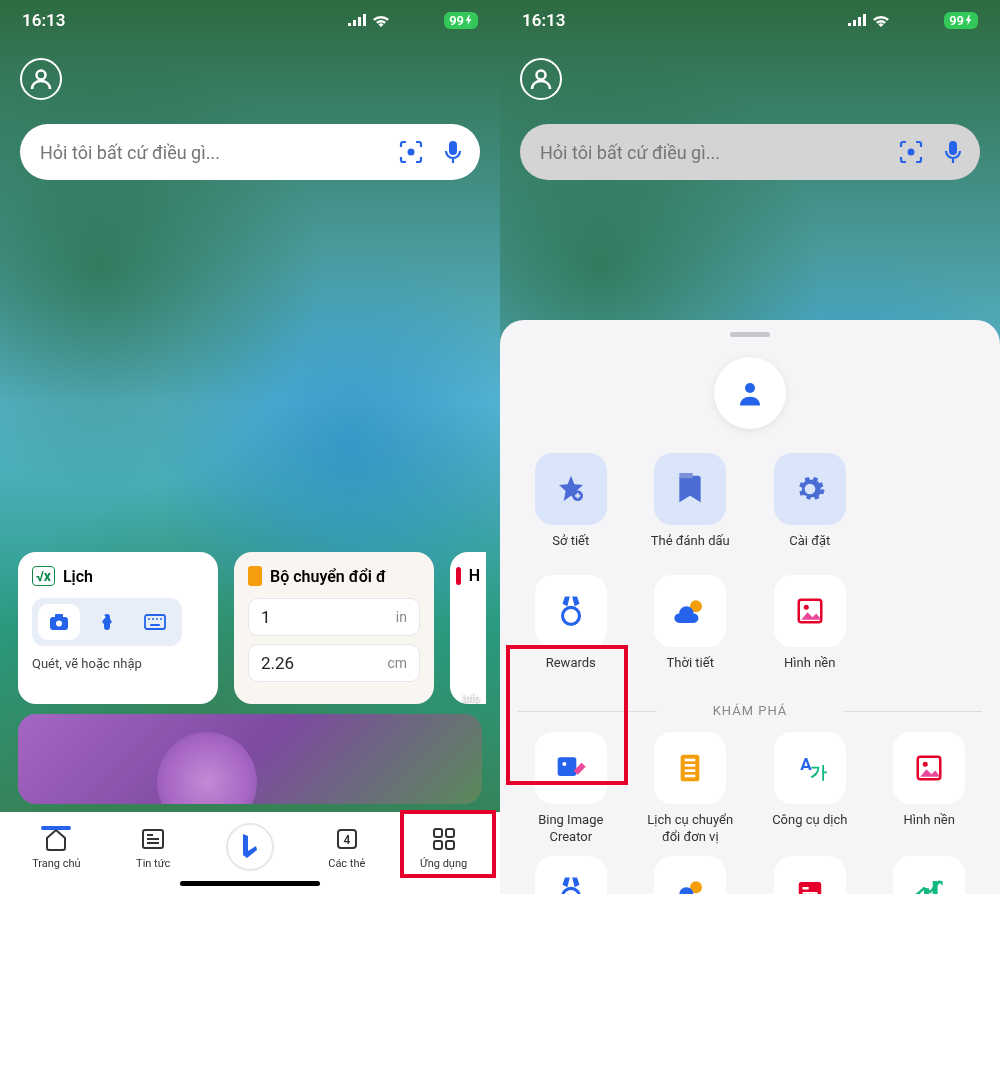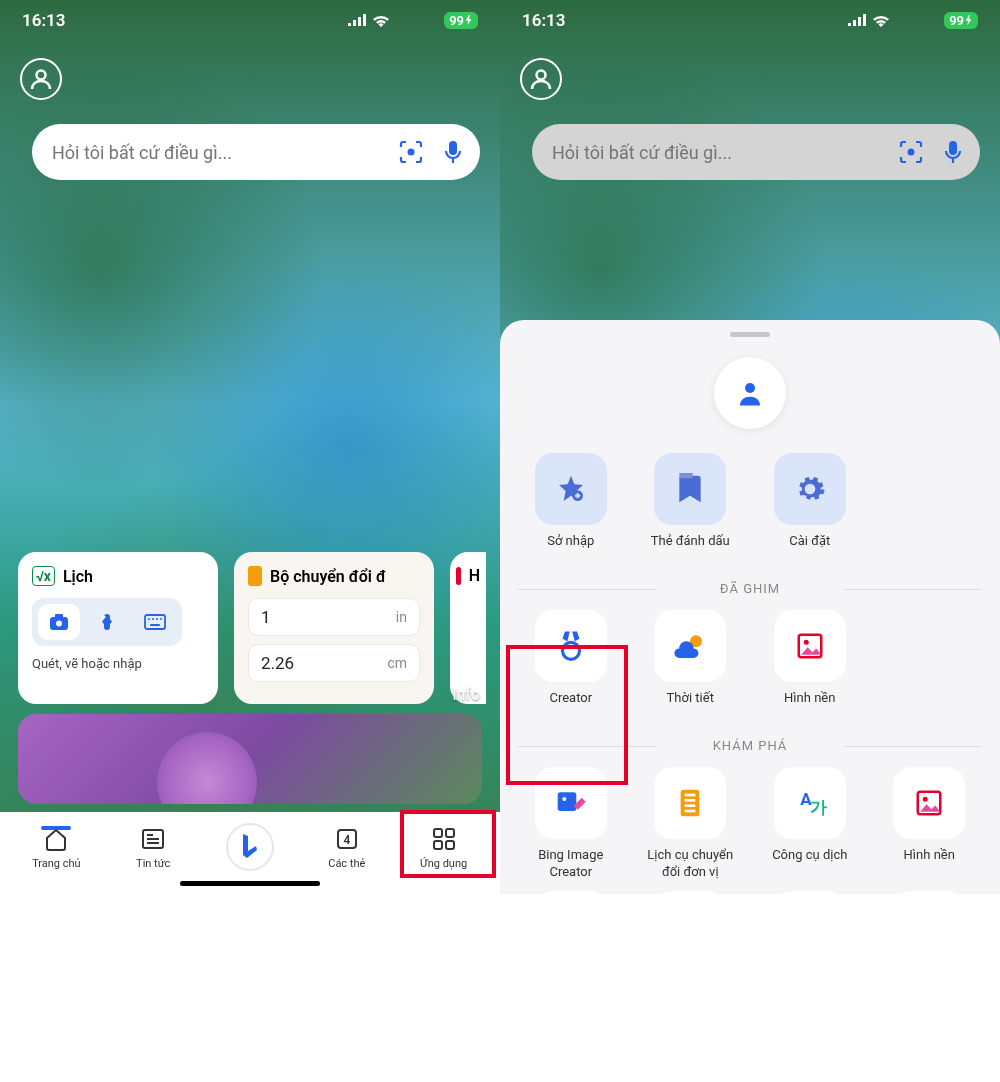--- a/index.html
+++ b/index.html
@@ -3,21 +3,21 @@
 <meta charset="utf-8">
 <style>
 * { margin: 0; padding: 0; box-sizing: border-box; font-family: -apple-system, BlinkMacSystemFont, 'Segoe UI', Roboto, sans-serif; }
 body { display: flex; width: 1000px; height: 1082px; overflow: hidden; }
 .screen { position: relative; width: 500px; height: 894px; background: linear-gradient(180deg, #3a7a4a 0%, #4a8a5a 20%, #5aa4cc 40%, #2a8aa0 60%, #3a9a6a 80%, #4a8a4a 100%); overflow: hidden; }
 .bg-texture { position: absolute; inset: 0; background: radial-gradient(circle at 20% 30%, rgba(34,100,50,0.6) 0%, transparent 30%), radial-gradient(circle at 70% 50%, rgba(42,140,200,0.7) 0%, transparent 35%), radial-gradient(circle at 40% 80%, rgba(60,120,70,0.5) 0%, transparent 30%), linear-gradient(180deg, #2d6a3f 0%, #5ab8d4 45%, #2a9a80 70%, #3a7a4a 100%); }
 .status-bar { position: relative; display: flex; justify-content: space-between; align-items: center; padding: 10px 22px 6px; color: #fff; font-weight: 600; font-size: 17px; z-index: 10; }
 .status-right { display: flex; align-items: center; gap: 6px; }
 .battery-badge { background: #34c759; color: #fff; font-size: 13px; font-weight: 600; padding: 1px 5px; border-radius: 6px; display: flex; align-items: center; margin-left: 48px; }
 .profile-circle { position: absolute; top: 58px; left: 20px; width: 42px; height: 42px; border: 2.5px solid #fff; border-radius: 50%; display: flex; align-items: center; justify-content: center; z-index: 10; }
-.search-bar { position: absolute; top: 124px; left: 32px; right: 20px; height: 56px; background: #fff; border-radius: 30px; display: flex; align-items: center; padding: 0 16px 0 20px; z-index: 10; }
+.search-bar { position: absolute; top: 124px; left: 20px; right: 20px; height: 56px; background: #fff; border-radius: 30px; display: flex; align-items: center; padding: 0 16px 0 20px; z-index: 10; }
 .screen2 .search-bar { background: #d4d4d4; }
 .search-input { flex: 1; font-size: 18px; color: #666; border: none; background: transparent; outline: none; }
 .search-icons { display: flex; gap: 18px; align-items: center; }
 .widget-row { position: absolute; bottom: 190px; left: 18px; right: 0; display: flex; gap: 16px; z-index: 10; }
 .widget { background: #fff; border-radius: 18px; padding: 14px; width: 200px; flex-shrink: 0; }
 .widget-header { display: flex; align-items: center; gap: 8px; font-size: 16px; font-weight: 600; margin-bottom: 12px; }
 .widget-math-icon { color: #0b8a4a; font-size: 14px; font-weight: bold; border: 1.5px solid #0b8a4a; border-radius: 4px; padding: 1px 3px; }
 .math-btns { display: flex; gap: 6px; background: #e8eef8; border-radius: 12px; padding: 6px; width: fit-content; margin-bottom: 10px; }
 .math-btn { width: 42px; height: 36px; border-radius: 10px; display: flex; align-items: center; justify-content: center; color: #2563eb; }
 .math-btn.active { background: #fff; }
@@ -46,21 +46,21 @@
 .tile { display: flex; flex-direction: column; align-items: center; gap: 8px; }
 .tile-icon { width: 72px; height: 72px; border-radius: 18px; display: flex; align-items: center; justify-content: center; background: #fff; }
 .tile-icon.blue { background: #dbe5f9; color: #4a6cd4; }
 .tile-icon.white { background: #fff; color: #2563eb; }
 .tile-icon.dashed { background: #fff; border: 2px dashed #2563eb; }
 .tile-label { font-size: 13px; color: #333; text-align: center; line-height: 1.3; min-height: 34px; }
 .section-label { text-align: center; font-size: 13px; color: #888; letter-spacing: 1px; margin: 14px 0 14px; position: relative; }
 .section-label::before, .section-label::after { content: ''; position: absolute; top: 50%; width: 30%; height: 1px; background: #ddd; }
 .section-label::before { left: 0; }
 .section-label::after { right: 0; }
-.info-label { position: absolute; bottom: 190px; right: 20px; color: #fff; font-size: 16px; text-shadow: 0 1px 2px rgba(0,0,0,0.5); z-index: 11; }
+.info-label { position: absolute; bottom: 190px; right: 20px; color: #fff; font-size: 10px; text-shadow: 0 1px 2px rgba(0,0,0,0.5); z-index: 11; }
 svg { display: block; }
 </style>
 </head>
 <body>
 
 <div class="screen screen1">
   <div class="bg-texture"></div>
 
   <div class="status-bar">
     <span>16:13</span>
@@ -269,21 +269,21 @@
 
     <div class="tile-row">
       <div class="tile">
           <div class="tile-icon blue">
             <svg width="32" height="32" viewBox="0 0 24 24">
               <path fill="#4a6cd4" d="M12 2l2.5 6.5L21 9l-5 4.5L17.5 21 12 17l-5.5 4L8 13.5 3 9l6.5-.5L12 2z"></path>
               <circle cx="17" cy="17" r="4" fill="#4a6cd4"></circle>
               <path stroke="#dbe5f9" stroke-width="1.5" d="M17 15v4M15 17h4"></path>
             </svg>
           </div>
-          <span class="tile-label">Sở nhập</span>
+          <span class="tile-label">Sở tiết</span>
         </div>
       <div class="tile">
           <div class="tile-icon blue">
             <svg width="28" height="32" viewBox="0 0 20 24">
               <path fill="#4a6cd4" d="M4 2h12a2 2 0 012 2v18l-8-5-8 5V4a2 2 0 012-2z"></path>
               <path fill="#7a90d8" d="M2 0h10v4H2z"></path>
             </svg>
           </div>
           <span class="tile-label">Thẻ đánh dấu</span>
         </div>
@@ -291,31 +291,30 @@
           <div class="tile-icon blue">
             <svg width="32" height="32" viewBox="0 0 24 24">
               <path fill="#4a6cd4" d="M12 8a4 4 0 100 8 4 4 0 000-8zm9 4l2 1-1 3-2-.5a8 8 0 01-1.5 1.5l.5 2-3 1-1-2h-2l-1 2-3-1 .5-2A8 8 0 017 16.5L5 17l-1-3 2-1v-2l-2-1 1-3 2 .5A8 8 0 018.5 6L8 4l3-1 1 2h2l1-2 3 1-.5 2A8 8 0 0119 7.5l2-.5 1 3-2 1v2z"></path>
               <circle cx="12" cy="12" r="2.5" fill="#dbe5f9"></circle>
             </svg>
           </div>
           <span class="tile-label">Cài đặt</span>
         </div>
     </div>
 
-    <div class="section-label">ĐÃ GHIM</div>
 
     <div class="tile-row">
       <div class="tile">
           <div class="tile-icon white">
             <svg width="30" height="34" viewBox="0 0 24 28">
               <path fill="#2563eb" d="M7 2h4l-2 8-4-2zM13 2h4l2 6-4 2z"></path>
               <circle cx="12" cy="18" r="7" fill="none" stroke="#2563eb" stroke-width="2.5"></circle>
             </svg>
           </div>
-          <span class="tile-label">Creator</span>
+          <span class="tile-label">Rewards</span>
         </div>
       <div class="tile">
           <div class="tile-icon white">
             <svg width="36" height="30" viewBox="0 0 30 24">
               <circle cx="20" cy="8" r="5" fill="#f59e0b"></circle>
               <path fill="#2563eb" d="M6 14a6 6 0 0112 0 4 4 0 010 8H6a4 4 0 010-8z"></path>
             </svg>
           </div>
           <span class="tile-label">Thời tiết</span>
         </div>

